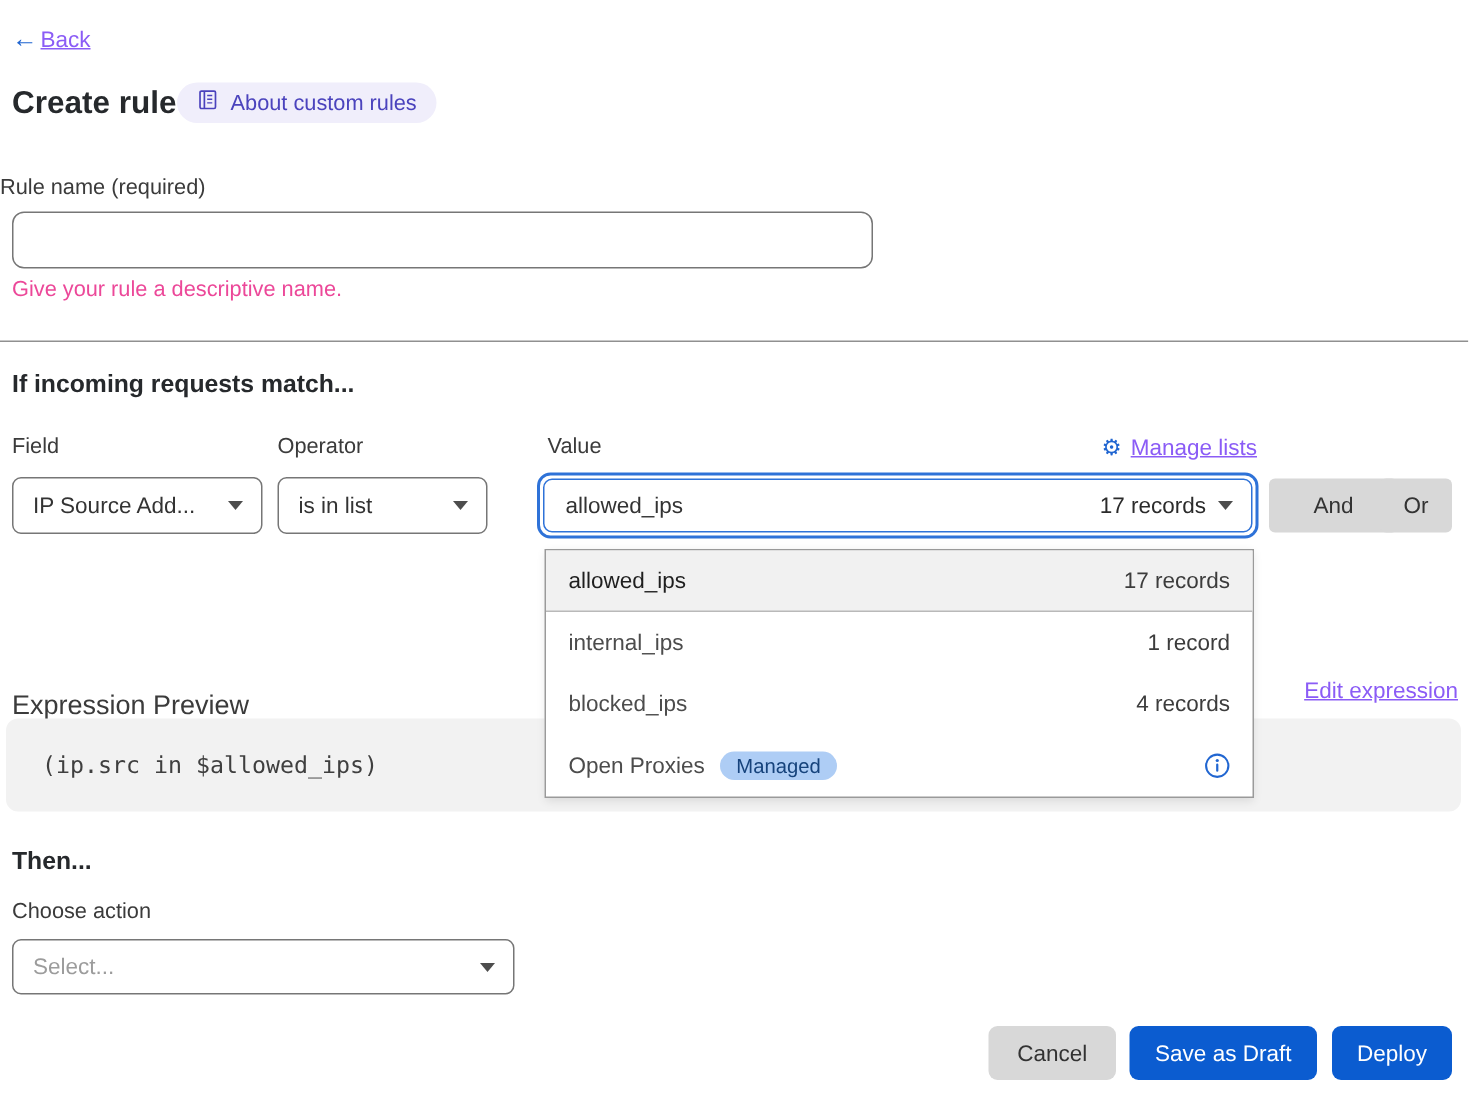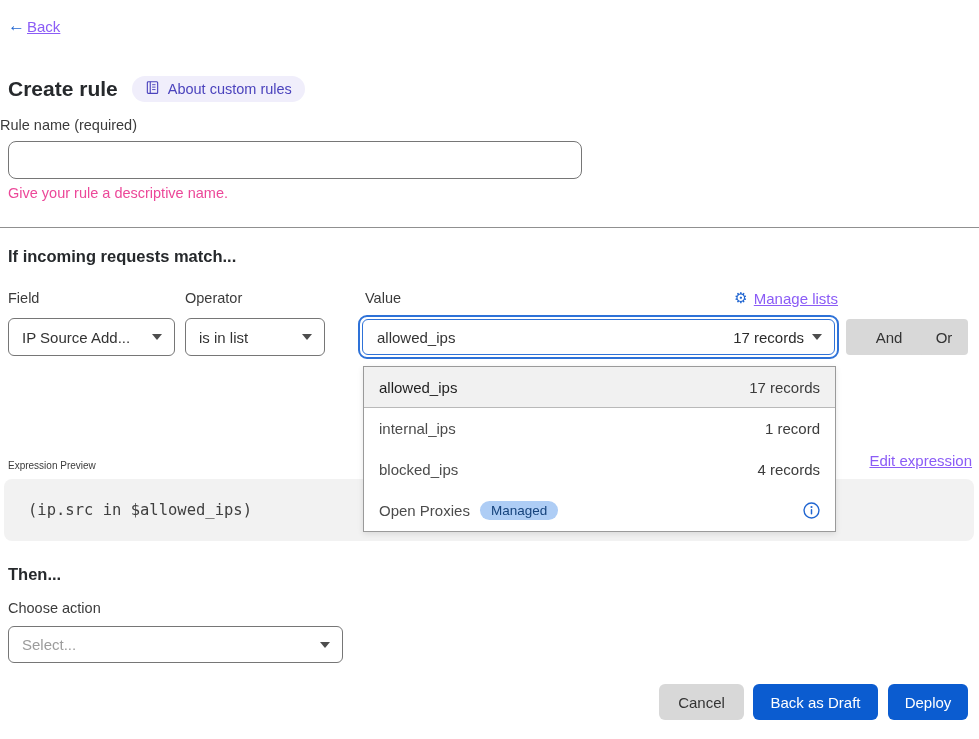--- a/index.html
+++ b/index.html
@@ -7,21 +7,21 @@
     font-family:"Liberation Sans","DejaVu Sans",sans-serif; color:#333; }
   #app { position:relative; width:979px; height:739px; overflow:hidden; background:#fff; }
 
   a.link { color:#8b5cf6; text-decoration:underline; cursor:pointer; }
 
   
   .back { position:absolute; left:8px; top:16px; font-size:15px; display:flex; align-items:center; gap:2px; }
   .back .arrow { color:#2166d1; text-decoration:none; font-size:17px; }
 
   
-  .title-row { position:absolute; left:8px; top:76px; display:flex; align-items:center; gap:14px; }
+  .title-row { position:absolute; left:8px; top:55px; display:flex; align-items:center; }
   .page-title { font-size:21px; font-weight:700; color:#26292c; }
   .about-badge { display:flex; align-items:center; gap:8px; background:#f0eefb; color:#4b43bd;
     border-radius:14px; padding:4px 13px; font-size:14.5px; cursor:pointer; }
 
   .form-label { position:absolute; font-size:14.5px; color:#3b3b3b; }
   .helper { position:absolute; font-size:14.5px; color:#ec4899; }
 
   .text-input { position:absolute; left:8px; top:141px; width:574px; height:38px;
     border:1px solid #767676; border-radius:8px; font-size:15px; padding:0 12px; outline:none; }
 
@@ -54,21 +54,21 @@
   .dd-row { height:41px; display:flex; align-items:center; justify-content:space-between;
     padding:0 15px; font-size:15px; cursor:pointer; }
   .dd-row .dd-name { color:#4c4c4c; }
   .dd-row .dd-records { color:#3c3c3c; }
   .dd-row.selected { background:#f1f1f1; border-bottom:1px solid #b9b9b9; }
   .dd-row.selected .dd-name { color:#1f1f1f; }
   .dd-left { display:flex; align-items:center; gap:10px; }
   .managed-badge { background:#aecdf5; color:#16437c; border-radius:11px; padding:2px 11px; font-size:13.5px; }
 
   
-  .expr-label { position:absolute; left:8px; top:460px; font-size:10px; color:#3b3b3b; }
+  .expr-label { position:absolute; left:8px; top:460px; font-size:18px; color:#3b3b3b; }
   .edit-expr { position:absolute; top:452px; right:7px; font-size:15px; }
   .expr-block { position:absolute; left:4px; top:479px; width:970px; height:62px;
     background:#f2f2f2; border-radius:8px; z-index:1; display:flex; align-items:center; }
   .expr-code { margin-left:24px; font-family:"DejaVu Sans Mono","Liberation Mono",monospace;
     font-size:15.5px; color:#3f3f3f; }
 
   
   .action-select { left:8px; top:626px; width:335px; height:37px; }
   .placeholder { color:#9c9c9c; }
 
@@ -183,16 +183,16 @@
   </div>
 
   <div class="section-h" style="left:8px; top:565px;">Then...</div>
   <div class="form-label" style="left:8px; top:600px;">Choose action</div>
   <div class="select action-select">
     <span class="placeholder">Select...</span>
     <span class="caret"></span>
   </div>
 
   <button class="btn btn-cancel">Cancel</button>
-  <button class="btn btn-blue btn-save">Back as Draft</button>
+  <button class="btn btn-blue btn-save">Save as Draft</button>
   <button class="btn btn-blue btn-deploy">Deploy</button>
 
 </div>
 
 </body></html>

